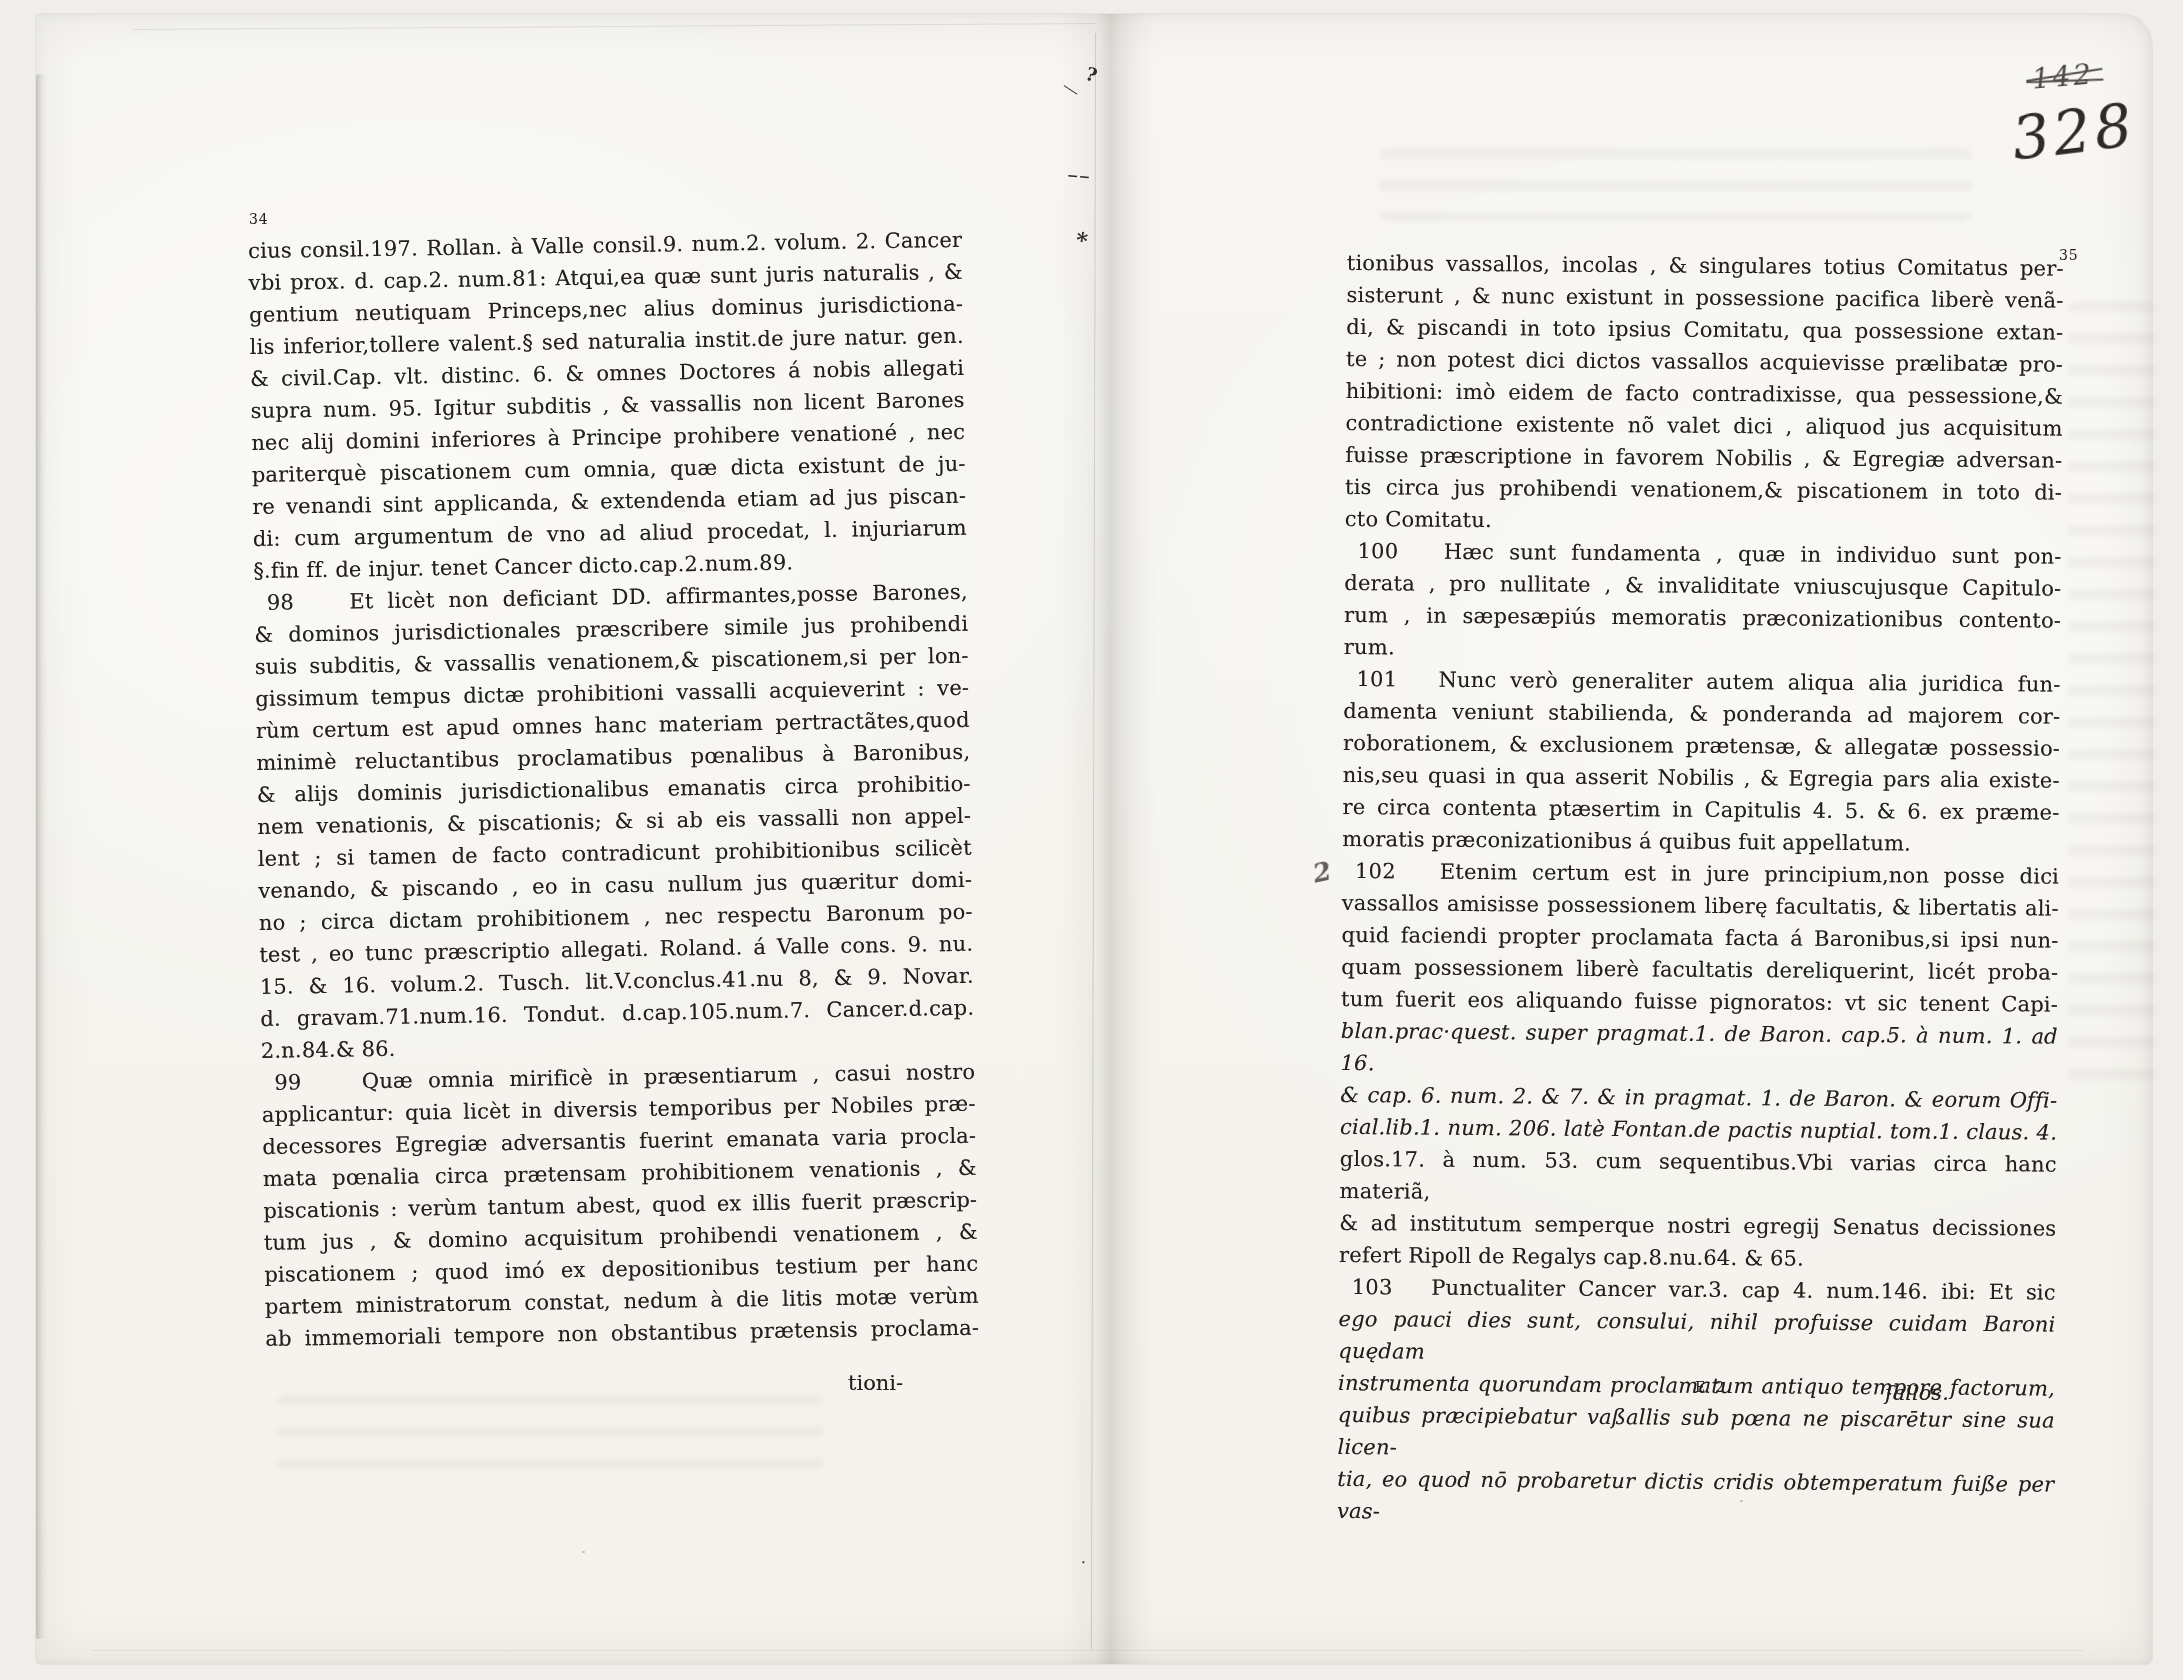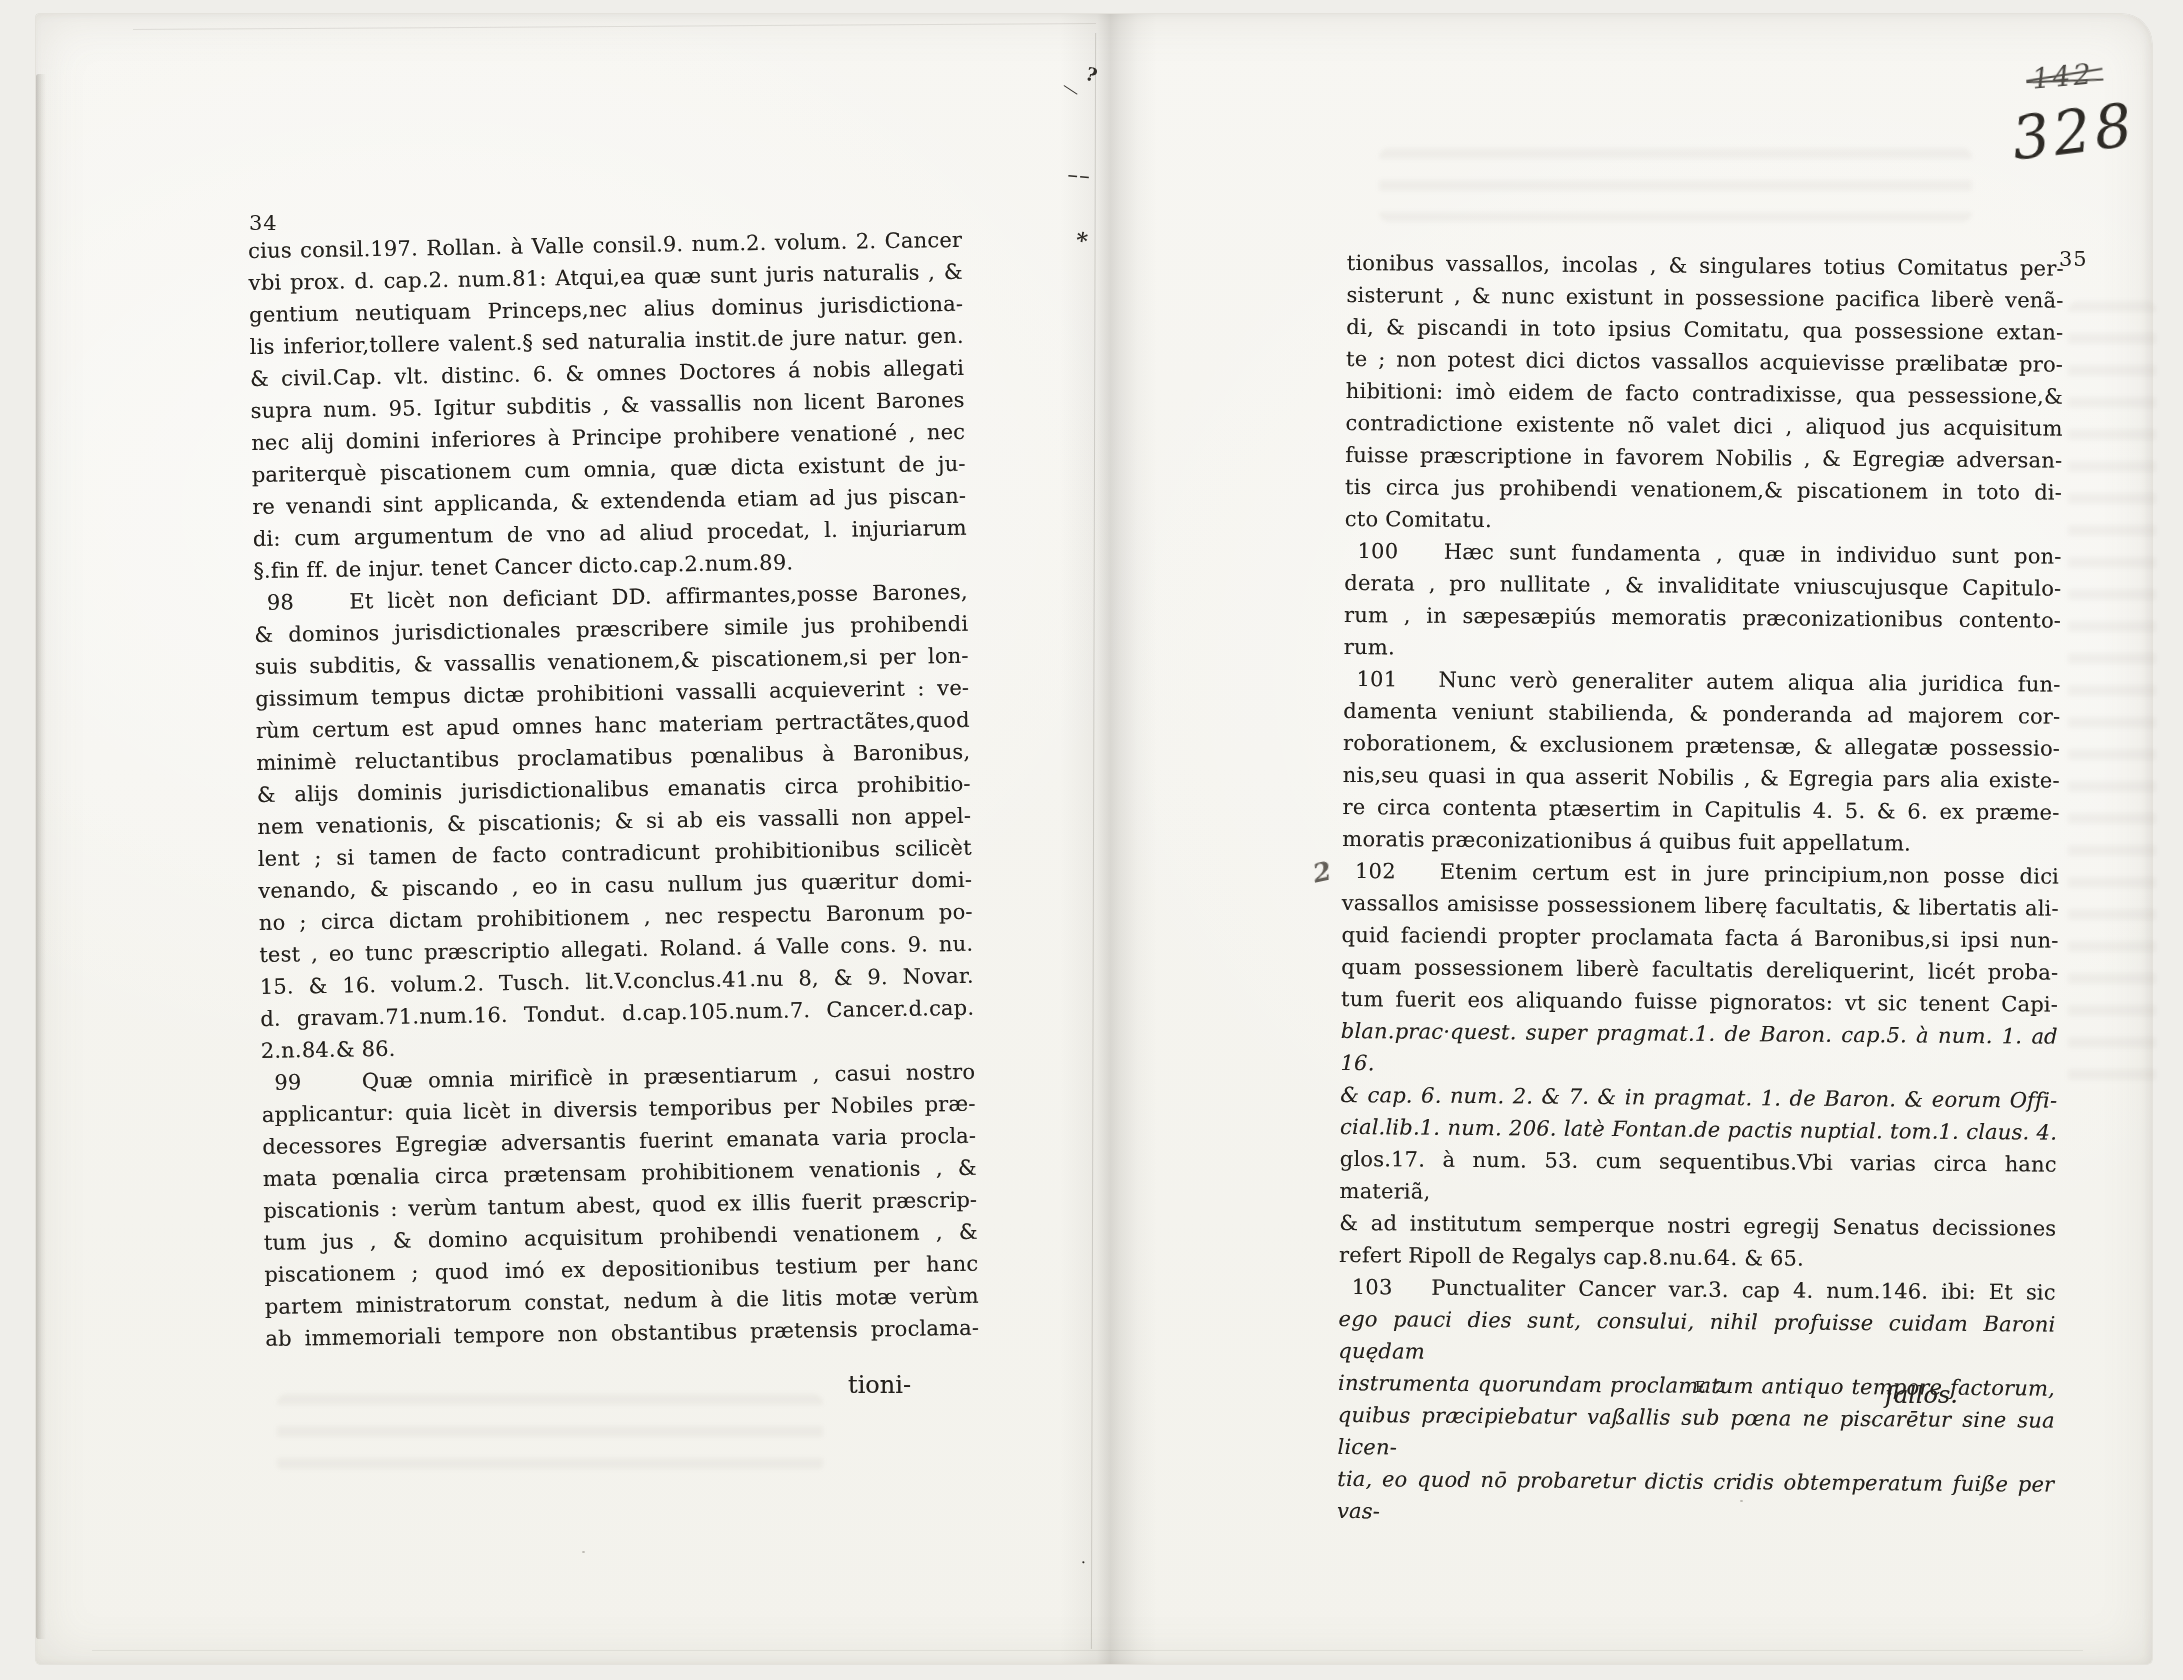--- a/index.html
+++ b/index.html
@@ -51,31 +51,31 @@
   .gutter-crease{
     position:absolute;left:1057px;top:18.5px;width:1.4px;height:1616px;
     background:rgba(60,54,46,0.18);
     filter:blur(0.5px);
     transform:rotate(0.15deg);
   }
   .ink-mark{position:absolute;color:#2e2b26;font-weight:bold;}
   .page{position:absolute;top:0;height:1650px;}
   .page-left{left:0;width:1060px;}
   .page-right{left:1083px;width:1079px;}
-  .pagenum{position:absolute;font-size:21px;letter-spacing:0.9px;}
+  .pagenum{position:absolute;font-size:14px;letter-spacing:0.9px;}
   .textblock{position:absolute;}
   .line{
     font-size:21px;line-height:32px;
     text-align:justify;text-align-last:justify;
     letter-spacing:0.2px;
     text-shadow:0 0 0.5px rgba(35,30,25,0.45);
   }
   .line.noj{text-align-last:left;}
   .line.it{font-style:italic;}
-  .catchword{position:absolute;font-size:24px;text-shadow:0 0 0.5px rgba(35,30,25,0.45);text-align:center;}
+  .catchword{position:absolute;font-size:21px;text-shadow:0 0 0.5px rgba(35,30,25,0.45);text-align:center;}
   .signature{position:absolute;font-size:14px;letter-spacing:2.8px;text-shadow:0 0 0.5px rgba(35,30,25,0.45);}
   .margin-mark{
     position:absolute;font-size:26px;font-style:italic;font-weight:bold;
     color:#4a453e;opacity:0.85;transform:rotate(-12deg);
     filter:blur(0.3px);
   }
   .hw{font-style:italic;color:#2e2b26;}
   .hw-folio{
     position:absolute;left:1976px;top:84px;
     font-size:59px;letter-spacing:3.7px;

